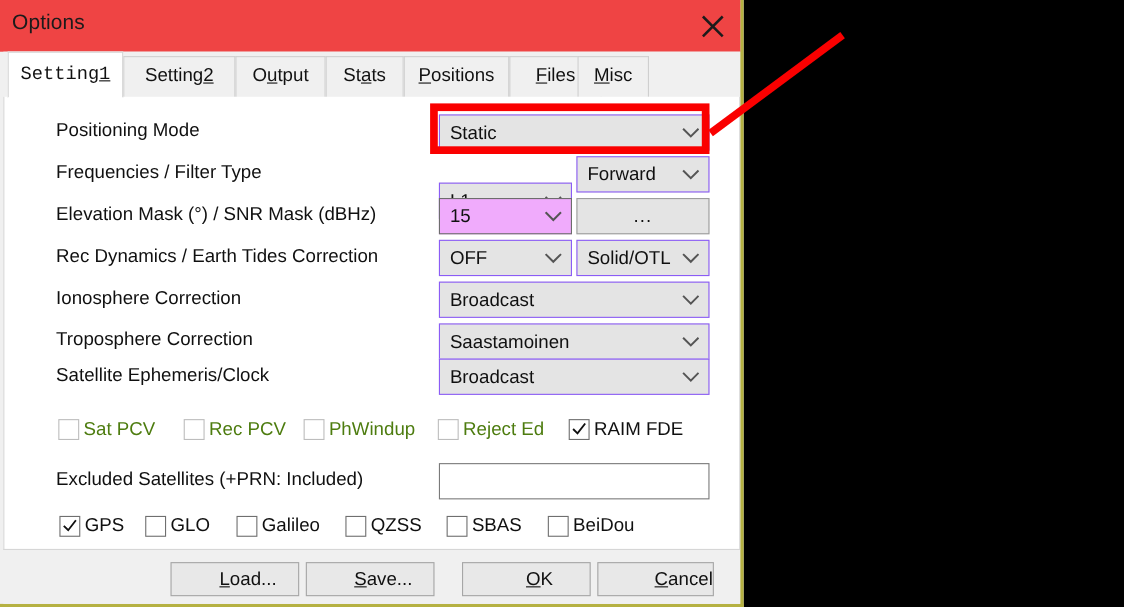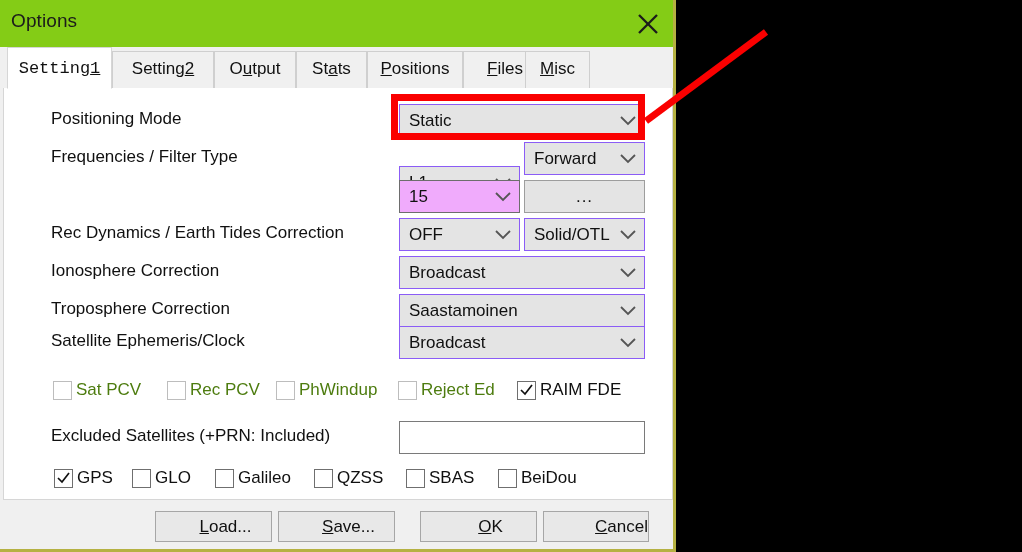--- a/index.html
+++ b/index.html
@@ -30,21 +30,21 @@
     border-bottom: 3px solid #b5b142;
     overflow: hidden;
   }
 
   
   #titlebar {
     position: absolute;
     left: 0; top: 0;
     width: 676px;
     height: 47px;
-    background: #84cc16;
+    background: #ef4444;
     box-sizing: border-box;
   }
   #title-text {
     position: absolute;
     left: 11px;
     top: 10px;
     font-size: 19px;
     color: #1b1b1b;
     letter-spacing: 0.1px;
   }
@@ -314,20 +314,21 @@
         <span class="val">Forward</span>
         <span class="arrow">
           <svg width="16" height="10" viewBox="0 0 16 10">
               <polyline points="1,1 8,8 15,1" fill="none" stroke="#555" stroke-width="1.8"></polyline>
             </svg>
         </span>
       </div>
     </div>
 
     <div class="row" style="top:89px;">
+      <div class="row-label">Elevation Mask (°) / SNR Mask (dBHz)</div>
       <div class="combo editable" style="left:395px; top:3px; width:121px;">
         <span class="val">15</span>
         <span class="arrow">
           <svg width="16" height="10" viewBox="0 0 16 10">
               <polyline points="1,1 8,8 15,1" fill="none" stroke="#555" stroke-width="1.8"></polyline>
             </svg>
         </span>
       </div>
       <div class="btn-ellipsis" style="left:520px; top:3px; width:121px;">
         <span>...</span>

